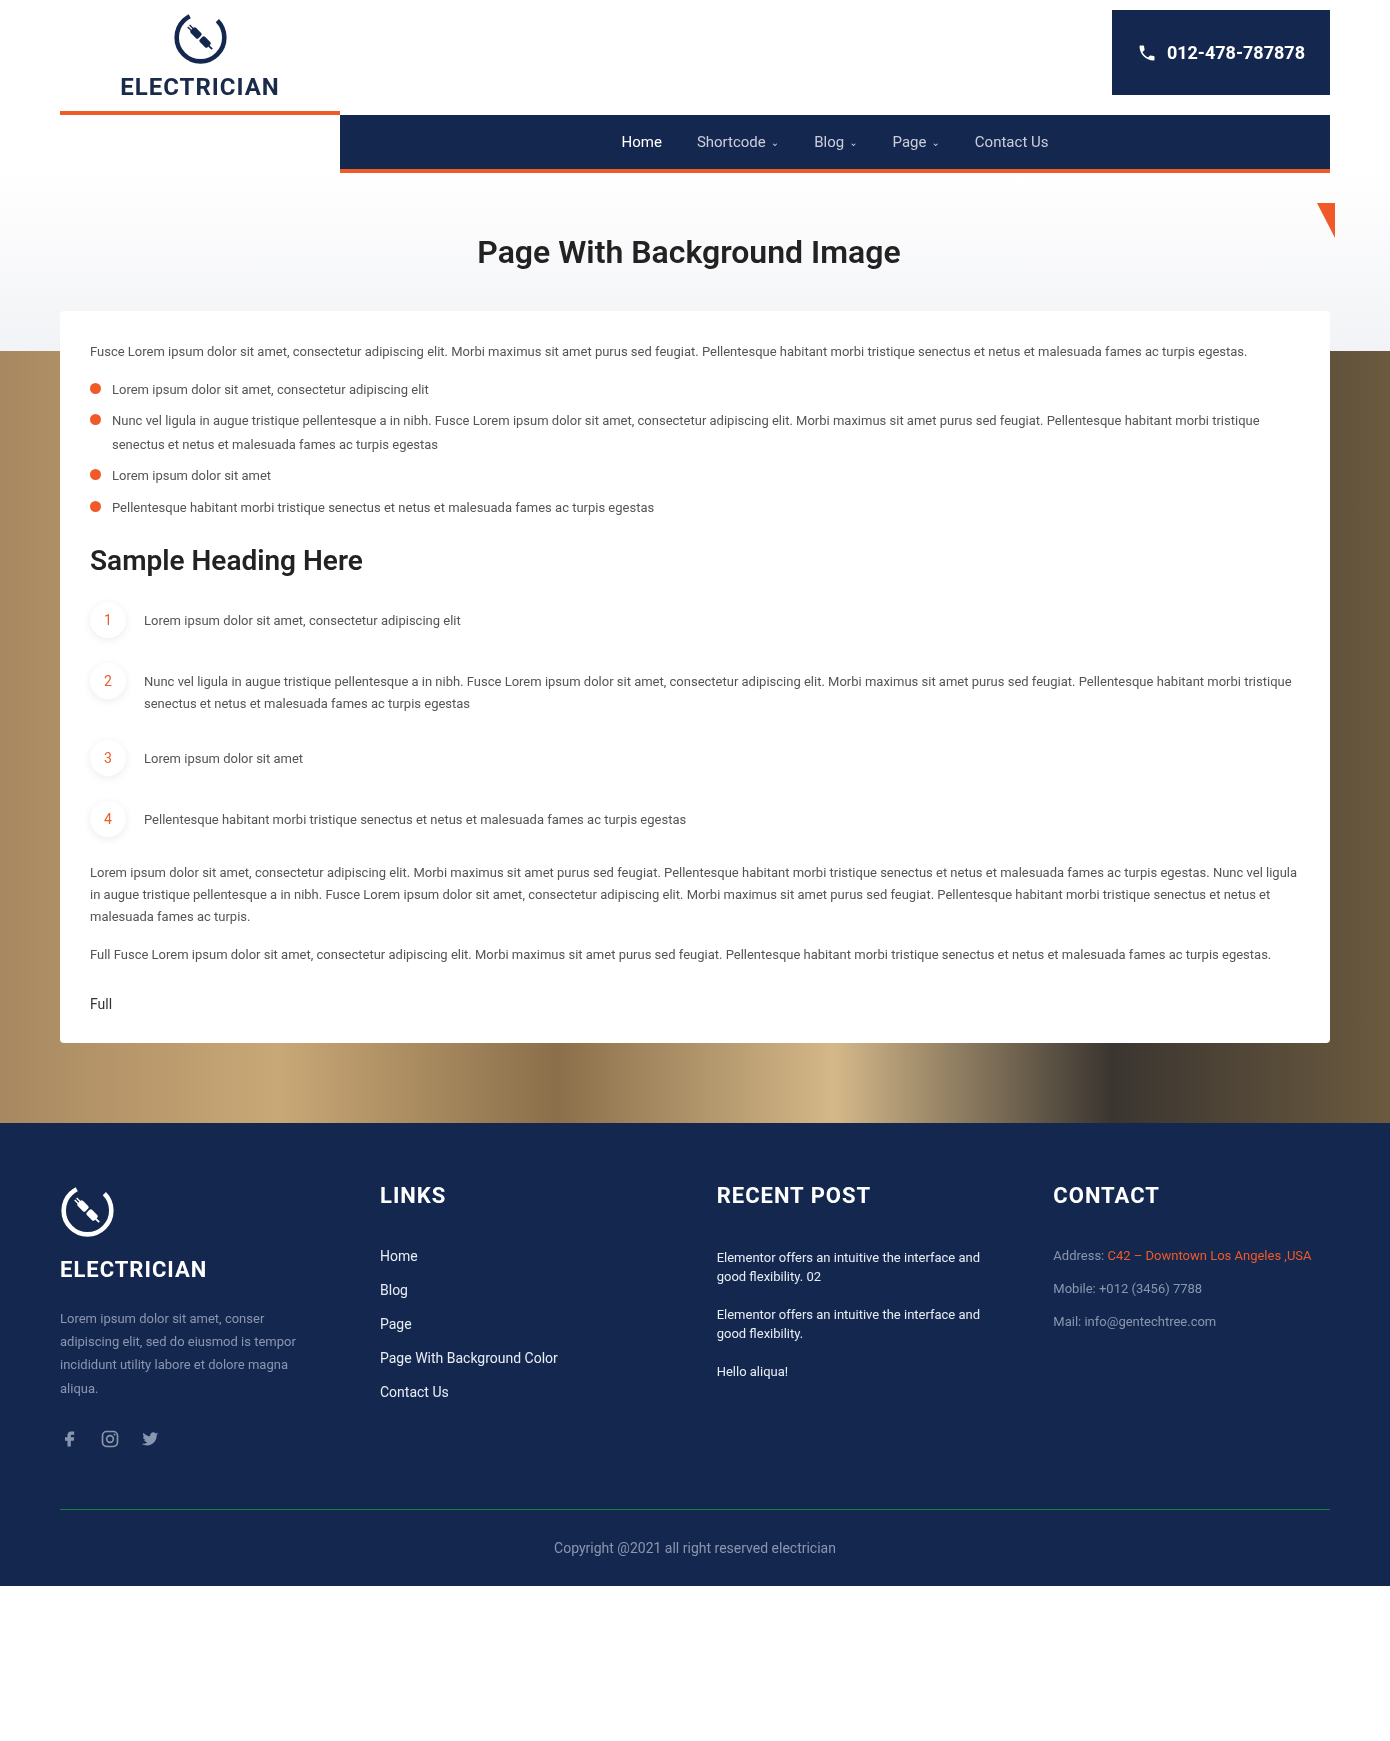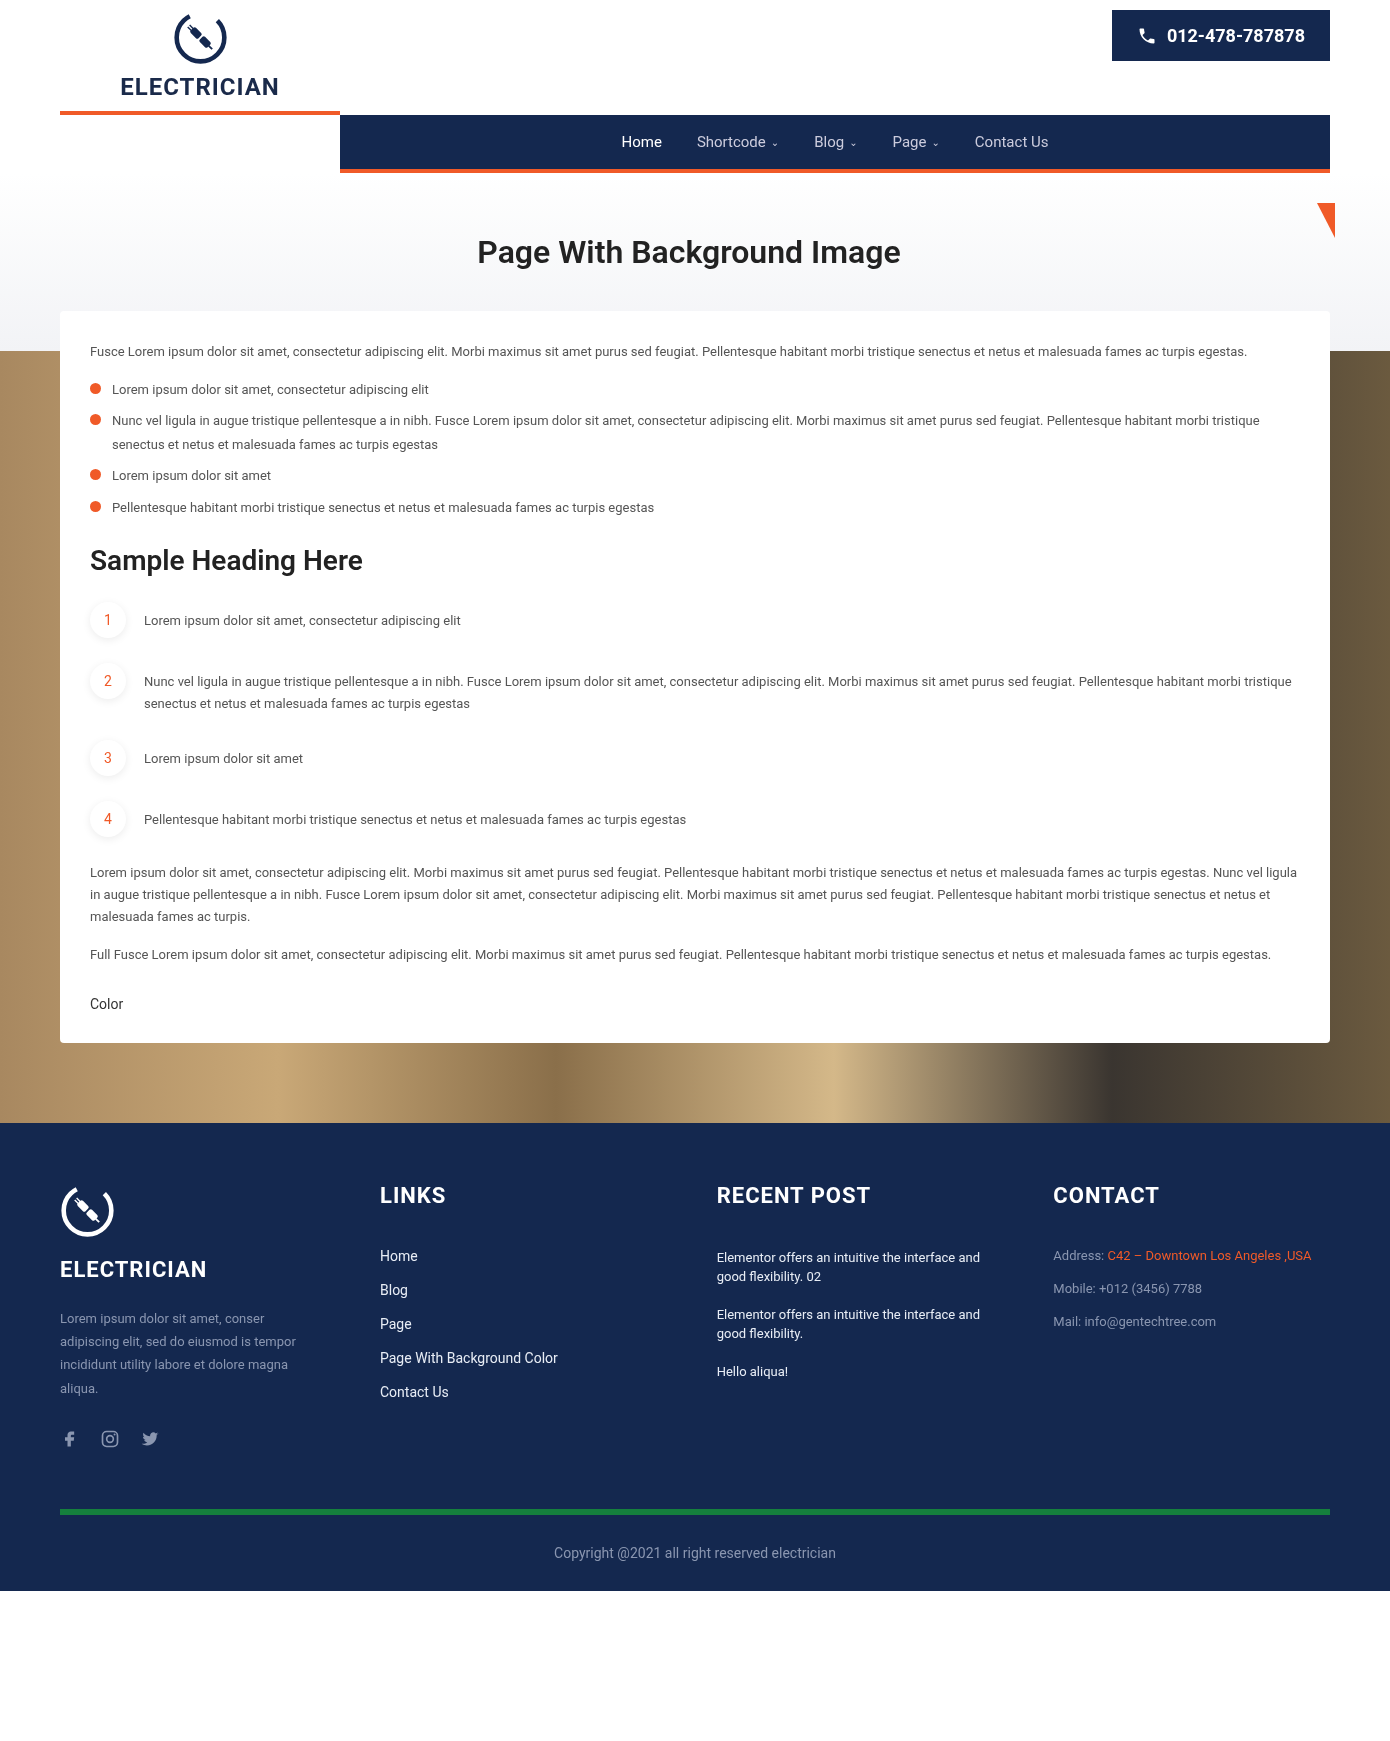--- a/index.html
+++ b/index.html
@@ -4,21 +4,21 @@
 <style>
 * { box-sizing: border-box; margin: 0; padding: 0; }
 body { font-family: -apple-system, BlinkMacSystemFont, "Segoe UI", Roboto, Arial, sans-serif; color: #333; background: #fff; }
 .container { max-width: 1390px; margin: 0 auto; }
 
 
 .topbar { display: flex; justify-content: space-between; align-items: flex-start; padding: 10px 60px 0 60px; }
 .logo-block { display: flex; flex-direction: column; align-items: center; border-bottom: 4px solid #f05a28; padding-bottom: 10px; width: 280px; }
 .logo-icon { width: 55px; height: 55px; }
 .logo-text { font-size: 24px; font-weight: 700; color: #1a2a4a; letter-spacing: 1px; margin-top: 8px; }
-.phone-btn { background: #14284f; color: #fff; padding: 15px 25px; font-size: 18px; font-weight: 700; display: flex; align-items: center; gap: 10px; }
+.phone-btn { background: #14284f; color: #fff; padding: 32px 25px; font-size: 18px; font-weight: 700; display: flex; align-items: center; gap: 10px; }
 .nav-wrap { position: relative; }
 .nav-bar { background: #14284f; display: flex; justify-content: center; gap: 35px; padding: 18px 0; margin: 0 60px 0 340px; position: relative; border-bottom: 4px solid #f05a28; }
 .nav-item { color: #ccd; font-size: 15px; cursor: pointer; display: flex; align-items: center; gap: 5px; }
 .nav-item.active { color: #fff; }
 .nav-chevron { font-size: 10px; }
 .nav-accent { position: absolute; right: 55px; top: 88px; width: 0; height: 0; border-left: 18px solid transparent; border-top: 35px solid #f05a28; }
 
 
 .title-section { text-align: center; padding: 60px 12px 80px 0; background: linear-gradient(#fff, #f2f3f6); }
 .page-title { font-size: 32px; font-weight: 600; color: #222; }
@@ -46,21 +46,21 @@
 .footer-brand { font-size: 22px; font-weight: 700; color: #fff; letter-spacing: 1px; margin-bottom: 25px; }
 .footer-desc { font-size: 13px; color: #8a96b0; line-height: 1.8; margin-bottom: 29px; }
 .social { display: flex; gap: 20px; }
 .social-icon { width: 20px; height: 20px; fill: #8a96b0; cursor: pointer; }
 .footer-heading { font-size: 22px; font-weight: 700; color: #fff; margin-bottom: 40px; letter-spacing: 1px; }
 .footer-links { list-style: none; }
 .footer-links li { font-size: 14px; color: #e8edf5; margin-bottom: 18px; cursor: pointer; }
 .recent-post { font-size: 13px; color: #e8edf5; line-height: 1.5; margin-bottom: 18px; cursor: pointer; }
 .contact-line { font-size: 13px; color: #8a96b0; margin-bottom: 18px; }
 .contact-highlight { color: #f05a28; }
-.copyright { border-top: 6px solid #15803d; padding-top: 30px; text-align: center; font-size: 14px; color: #8a96b0; }
+.copyright { border-top: 1px solid #15803d; padding-top: 30px; text-align: center; font-size: 14px; color: #8a96b0; }
 </style>
 </head>
 <body>
 
 <div class="container">
 
   <div class="topbar">
     <div class="logo-block">
       <svg class="logo-icon" viewBox="0 0 60 60">
         <circle cx="30" cy="30" r="26" fill="none" stroke="#14284f" stroke-width="5" stroke-dasharray="130 40" transform="rotate(-45 30 30)"></circle>
@@ -133,21 +133,21 @@
             <div class="num-circle">3</div>
             <div class="num-text">Lorem ipsum dolor sit amet</div>
           </li>
         <li>
             <div class="num-circle">4</div>
             <div class="num-text">Pellentesque habitant morbi tristique senectus et netus et malesuada fames ac turpis egestas</div>
           </li>
       </ul>
       <p class="para">Lorem ipsum dolor sit amet, consectetur adipiscing elit. Morbi maximus sit amet purus sed feugiat. Pellentesque habitant morbi tristique senectus et netus et malesuada fames ac turpis egestas. Nunc vel ligula in augue tristique pellentesque a in nibh. Fusce Lorem ipsum dolor sit amet, consectetur adipiscing elit. Morbi maximus sit amet purus sed feugiat. Pellentesque habitant morbi tristique senectus et netus et malesuada fames ac turpis.</p>
       <p class="para">Full Fusce Lorem ipsum dolor sit amet, consectetur adipiscing elit. Morbi maximus sit amet purus sed feugiat. Pellentesque habitant morbi tristique senectus et netus et malesuada fames ac turpis egestas.</p>
-      <a class="edit-link">Color</a>
+      <a class="edit-link">Full</a>
     </div>
   </div>
 
   <div class="footer">
     <div class="footer-cols">
       <div class="fcol-brand">
         <svg class="footer-logo-icon" viewBox="0 0 60 60">
           <circle cx="30" cy="30" r="26" fill="none" stroke="#fff" stroke-width="5" stroke-dasharray="130 40" transform="rotate(-45 30 30)"></circle>
           <g transform="rotate(45 30 30)">
             <rect x="17" y="26" width="12" height="8" fill="#fff" rx="2"></rect>

